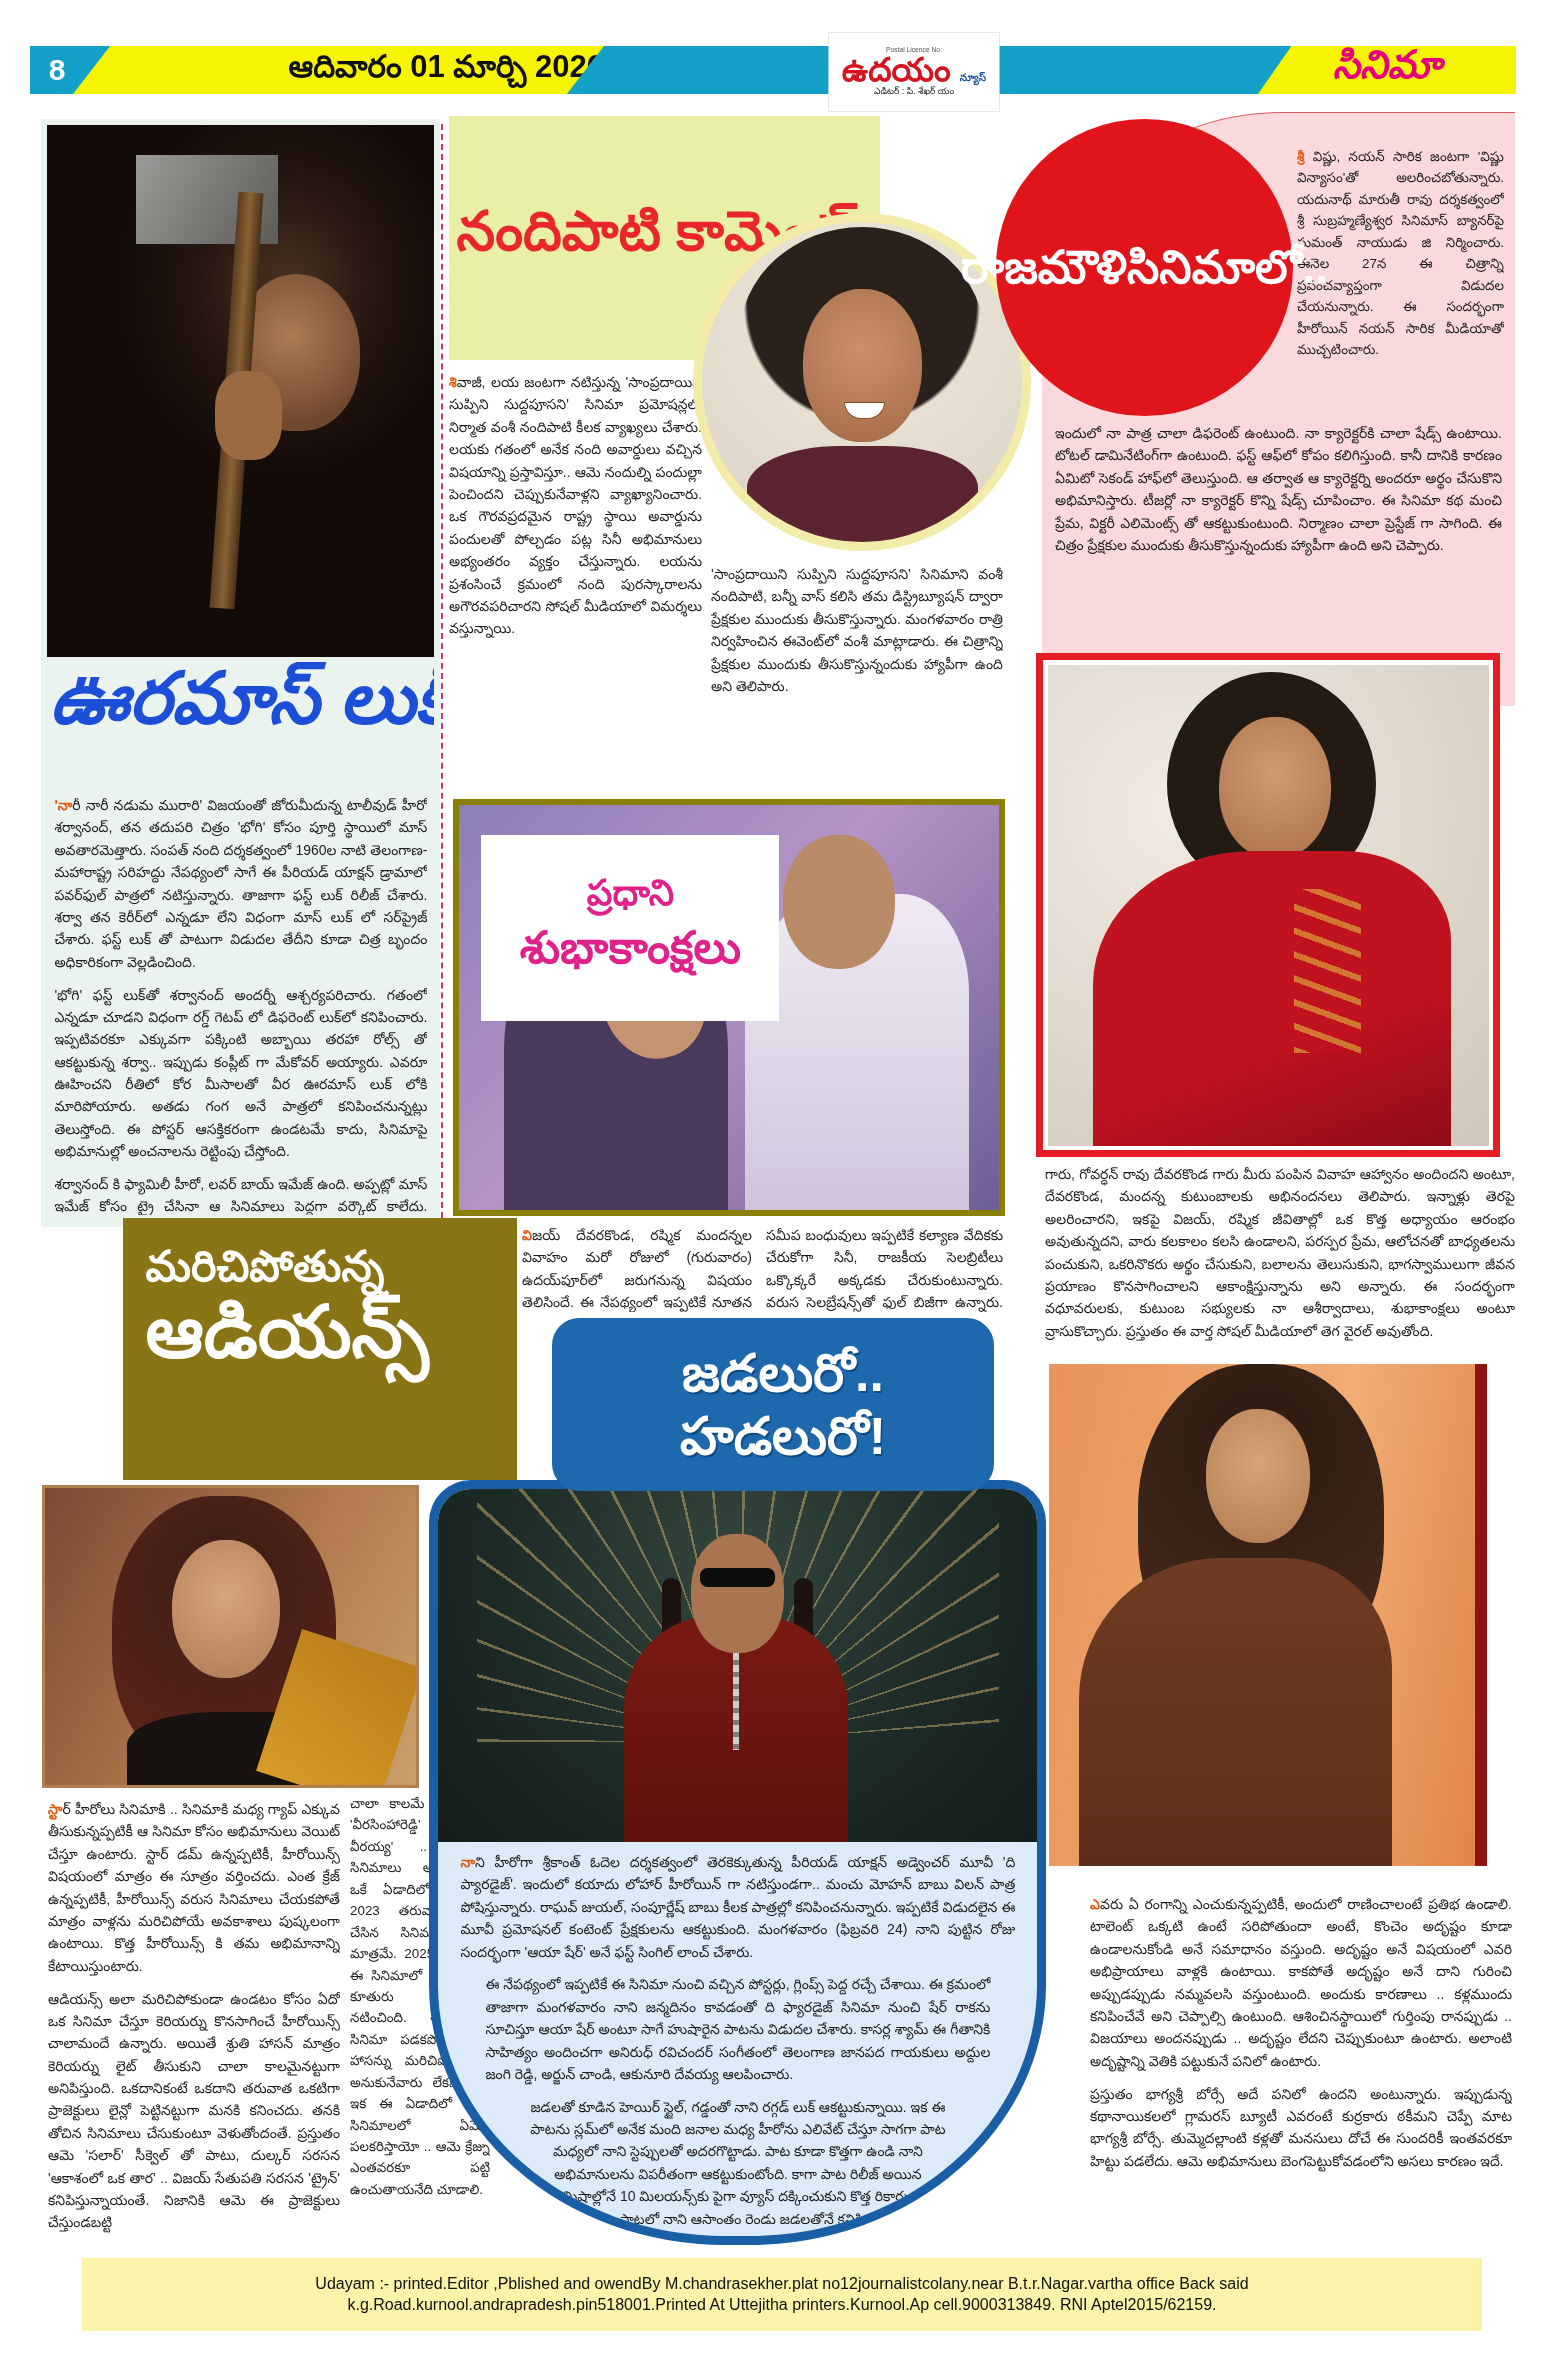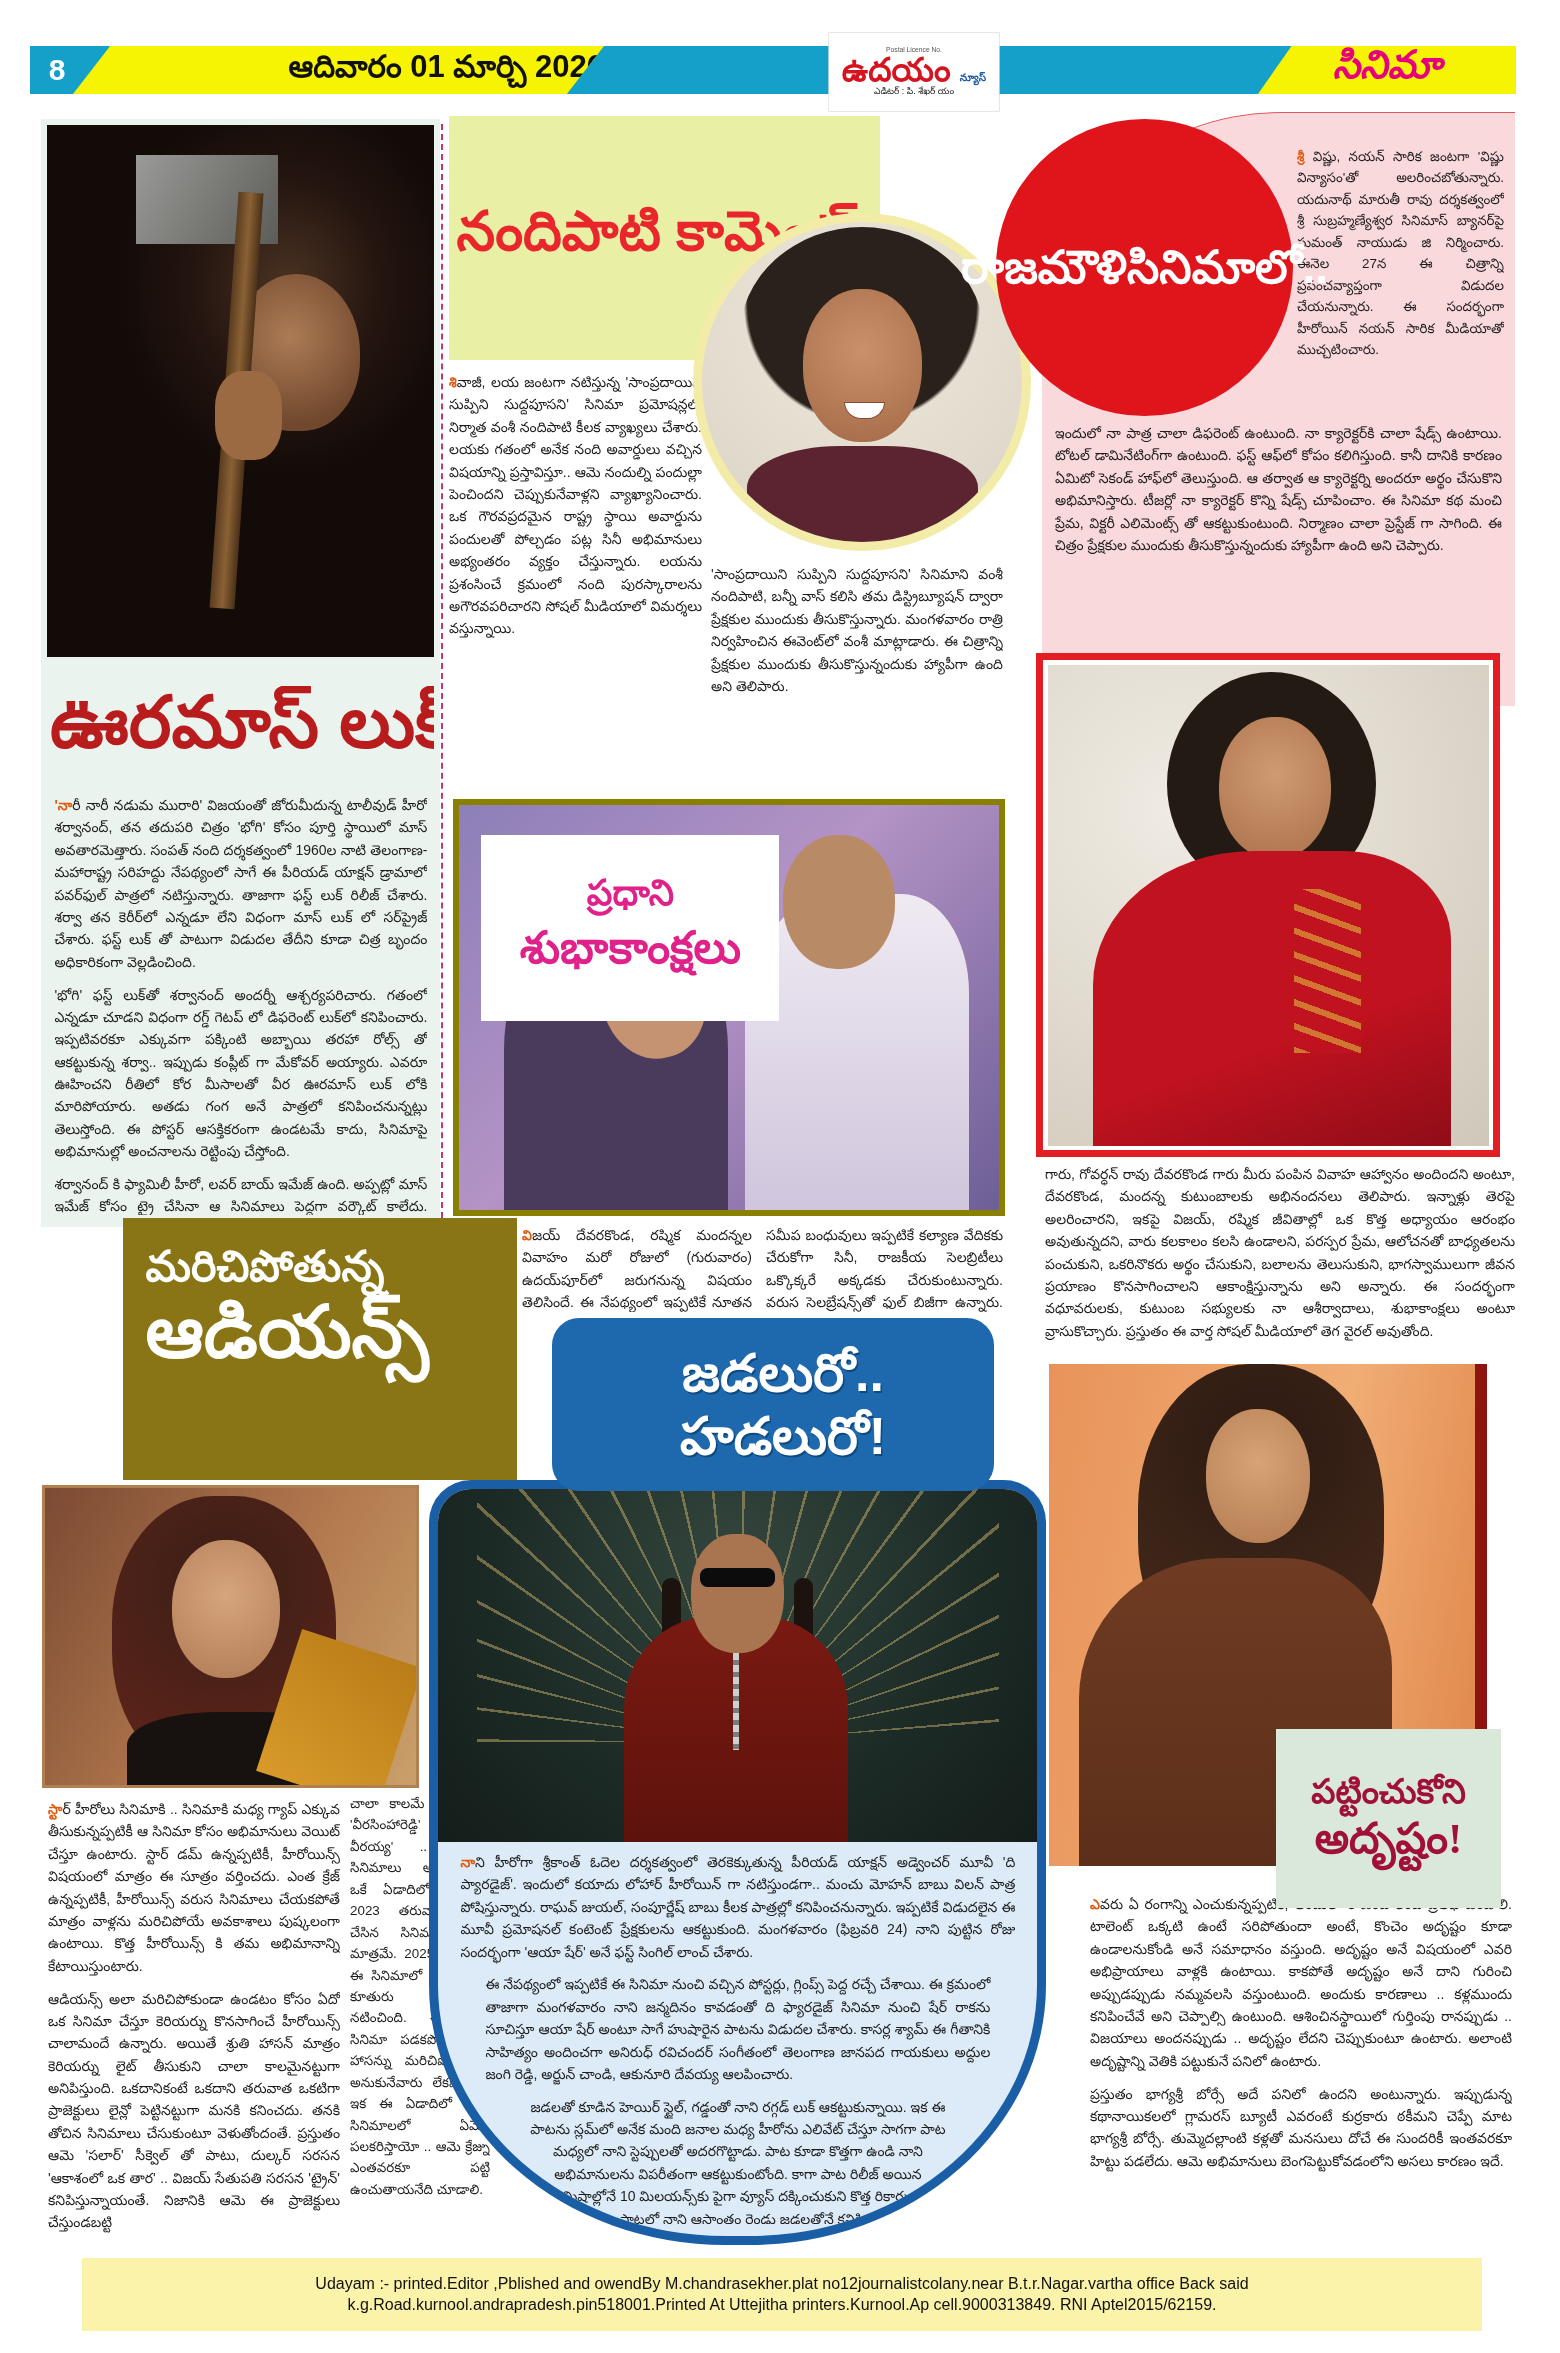--- a/index.html
+++ b/index.html
@@ -32,21 +32,21 @@
   
   .leftpanel{left:41px;top:119px;width:399px;height:1108px;background:#eaf3ee;}
   .poster1{left:6px;top:6px;width:387px;height:532px;background:
      radial-gradient(171px 194px at 62% 30%,#4a3222 0%,#241510 55%,#120b08 100%);overflow:hidden;}
   .axe-handle{left:177px;top:67px;width:25px;height:417px;background:linear-gradient(90deg,#5a3c20,#8a6134,#4a3018);transform:rotate(4deg);}
   .axe-blade{left:89px;top:30px;width:142px;height:89px;background:linear-gradient(120deg,#9a9a98,#5c5c58);
              clip-path:polygon(0 35%,70% 0,100% 60%,55% 100%,10 80%);}
   .p1-face{left:186px;top:149px;width:127px;height:157px;border-radius:50% 50% 45% 45%;
            background:radial-gradient(circle at 45% 40%,#b9855c,#7a4e31 75%);opacity:.9;}
   .p1-hand{left:168px;top:246px;width:67px;height:89px;border-radius:40%;background:#9c6a42;}
-  .ooram-h{left:9px;top:567px;width:384px;font-size:72px;font-weight:bold;color:#b91c1c;line-height:1;white-space:nowrap;overflow:hidden;}
+  .ooram-h{left:9px;top:543px;width:384px;font-size:72px;font-weight:bold;color:#1d4ed8;line-height:1;white-space:nowrap;overflow:hidden;font-style:italic;}
   .ooram-b{left:13.4px;top:675px;width:373px;height:421px;}
 
   .dashline{left:441px;top:124px;width:0;height:1094px;border-left:2.2px dashed #c53579;}
 
   
   .nandibox{left:449px;top:116px;width:431px;height:244px;background:#e9efa5;
             display:flex;align-items:center;justify-content:center;overflow:hidden;}
   .nandibox span{font-size:55px;font-weight:bold;color:#e8262b;white-space:nowrap;}
   .nandi-c1{left:449px;top:371px;width:253px;height:529px;}
   .nandi-c2{left:711px;top:563px;width:292px;height:228px;}
@@ -284,24 +284,20 @@
       <p class="b2">ఈ నేపథ్యంలో ఇప్పటికే ఈ సినిమా నుంచి వచ్చిన పోస్టర్లు, గ్లింప్స్ పెద్ద రచ్చే చేశాయి. ఈ క్రమంలో తాజాగా మంగళవారం నాని జన్మదినం కావడంతో ది ఫ్యారడైజ్ సినిమా నుంచి షేర్ రాకను సూచిస్తూ ఆయా షేర్ అంటూ సాగే హుషారైన పాటను విడుదల చేశారు. కాసర్ల శ్యామ్ ఈ గీతానికి సాహిత్యం అందించగా అనిరుధ్ రవిచందర్ సంగీతంలో తెలంగాణ జానపద గాయకులు అద్దుల జంగి రెడ్డి, అర్జున్ చాండి, ఆకునూరి దేవయ్య ఆలపించారు.</p>
       <p class="b3">జడలతో కూడిన హెయిర్ స్టైల్, గడ్డంతో నాని రగ్గడ్ లుక్ ఆకట్టుకున్నాయి. ఇక ఈ పాటను స్లమ్‌లో అనేక మంది జనాల మధ్య హీరోను ఎలివేట్ చేస్తూ సాగగా పాట మధ్యలో నాని స్టెప్పులతో అదరగొట్టాడు. పాట కూడా కొత్తగా ఉండి నాని అభిమానులను విపరీతంగా ఆకట్టుకుంటోంది. కాగా పాట రిలీజ్ అయిన నిమిషాల్లోనే 10 మిలయన్స్‌కు పైగా వ్యూస్ దక్కించుకుని కొత్త రికార్డులు సృష్టిస్తోంది. కాగా పాటలో నాని ఆసాంతం రెండు జడలతోనే కనిపించడంతో మనం నానినే చూస్తున్నామా లేక మరెవరోనా అనే ఫన్నీ కామెంట్లు నెటిజన్ల నుంచి వస్తున్నాయి. ఇంకెందుకు ఆలస్యం మీరూ ఈ పాటపై ఓ లుక్ వేయండి.</p>
     </div>
   </div>
 
   <div class="abs brown">
     <div class="br-hair"></div>
     <div class="br-face"></div>
     <div class="br-top"></div>
   </div>
-  <div class="abs adrbox">
-    <span class="l1">పట్టించుకోని</span>
-    <span class="l2">అదృష్టం!</span>
-  </div>
   <div class="abs rb-text txt">
     <p class="lead">ఎవరు ఏ రంగాన్ని ఎంచుకున్నప్పటికీ, అందులో రాణించాలంటే ప్రతిభ ఉండాలి. టాలెంట్ ఒక్కటి ఉంటే సరిపోతుందా అంటే, కొంచెం అదృష్టం కూడా ఉండాలనుకోండి అనే సమాధానం వస్తుంది. అదృష్టం అనే విషయంలో ఎవరి అభిప్రాయాలు వాళ్లకి ఉంటాయి. కాకపోతే అదృష్టం అనే దాని గురించి అప్పుడప్పుడు నమ్మవలసి వస్తుంటుంది. అందుకు కారణాలు .. కళ్లముందు కనిపించేవే అని చెప్పాల్సి ఉంటుంది. ఆశించినస్థాయిలో గుర్తింపు రానప్పుడు .. విజయాలు అందనప్పుడు .. అదృష్టం లేదని చెప్పుకుంటూ ఉంటారు. అలాంటి అదృష్టాన్ని వెతికి పట్టుకునే పనిలో ఉంటారు.</p>
     <p>ప్రస్తుతం భాగ్యశ్రీ బోర్సే అదే పనిలో ఉందని అంటున్నారు. ఇప్పుడున్న కథానాయికలలో గ్లామరస్ బ్యూటీ ఎవరంటే కుర్రకారు ఠకీమని చెప్పే మాట భాగ్యశ్రీ బోర్సే. తుమ్మెదల్లాంటి కళ్లతో మనసులు దోచే ఈ సుందరికీ ఇంతవరకూ హిట్టు పడలేదు. ఆమె అభిమానులు బెంగపెట్టుకోవడంలోని అసలు కారణం ఇదే.</p>
   </div>
 
   <div class="abs footer">
     <span>Udayam :- printed.Editor ,Pblished and owendBy M.chandrasekher.plat no12journalistcolany.near B.t.r.Nagar.vartha office Back said</span>
     <span>k.g.Road.kurnool.andrapradesh.pin518001.Printed At Uttejitha printers.Kurnool.Ap cell.9000313849.  RNI Aptel2015/62159.</span>
   </div>
 

